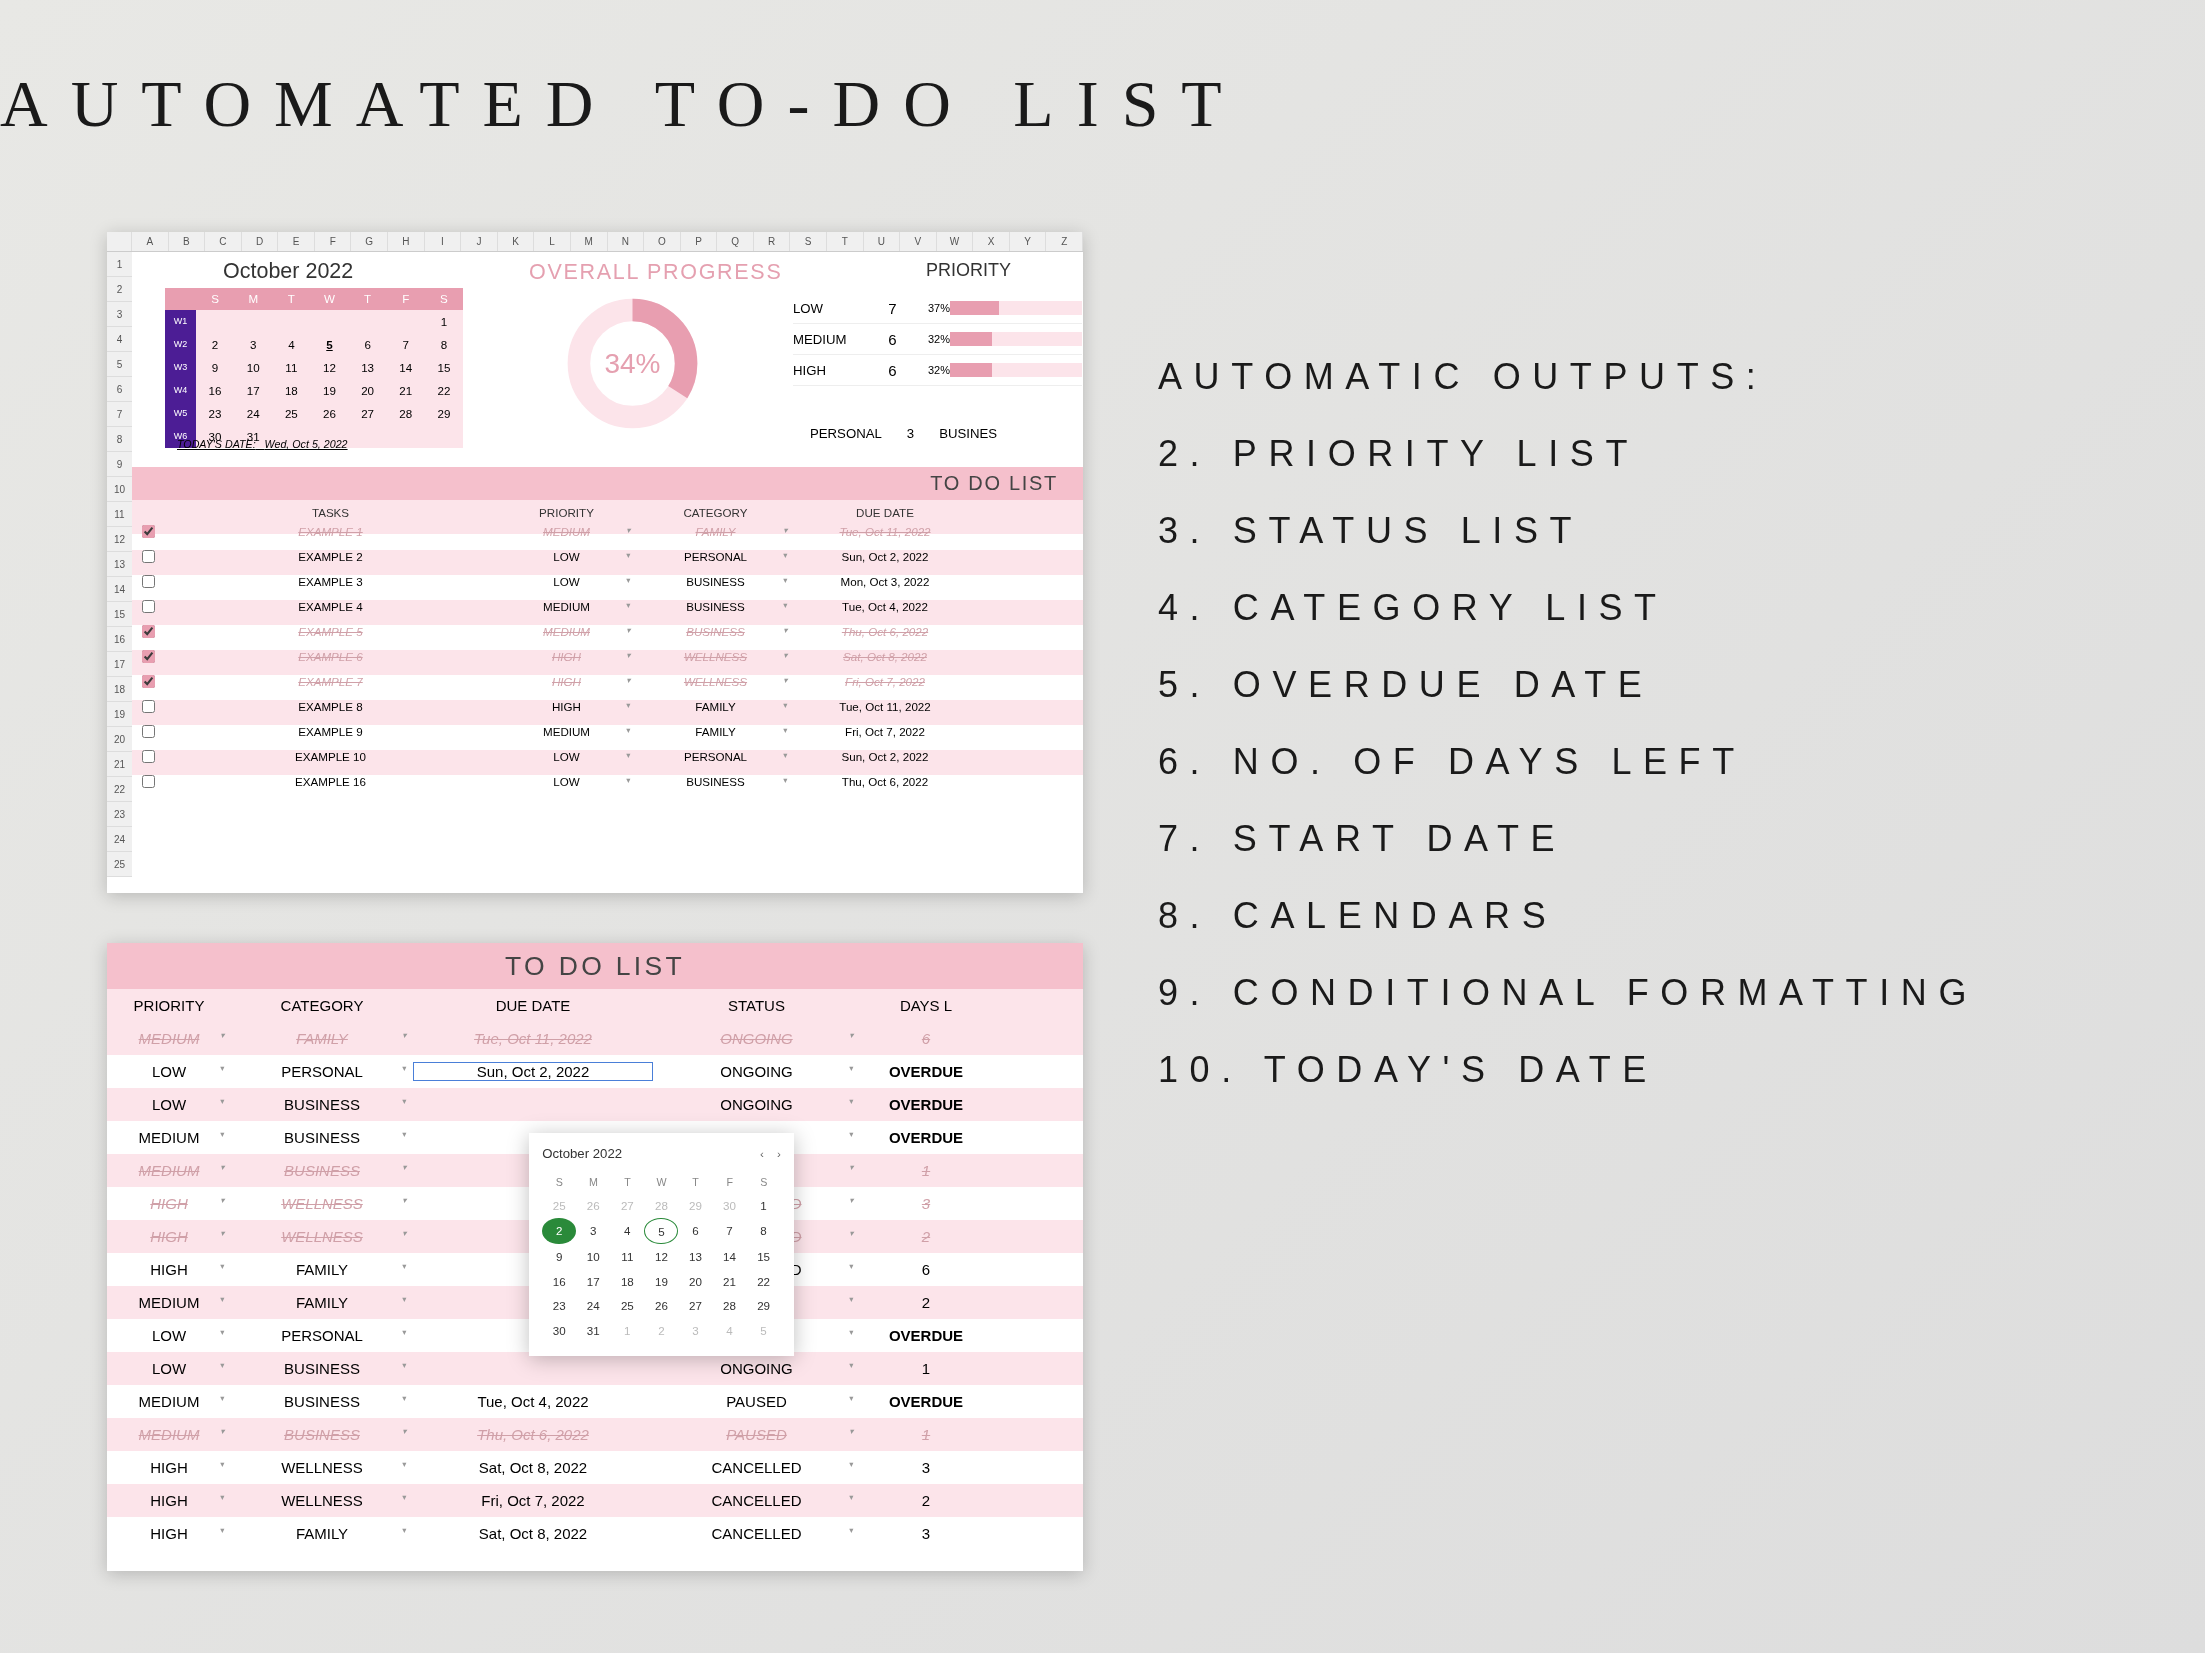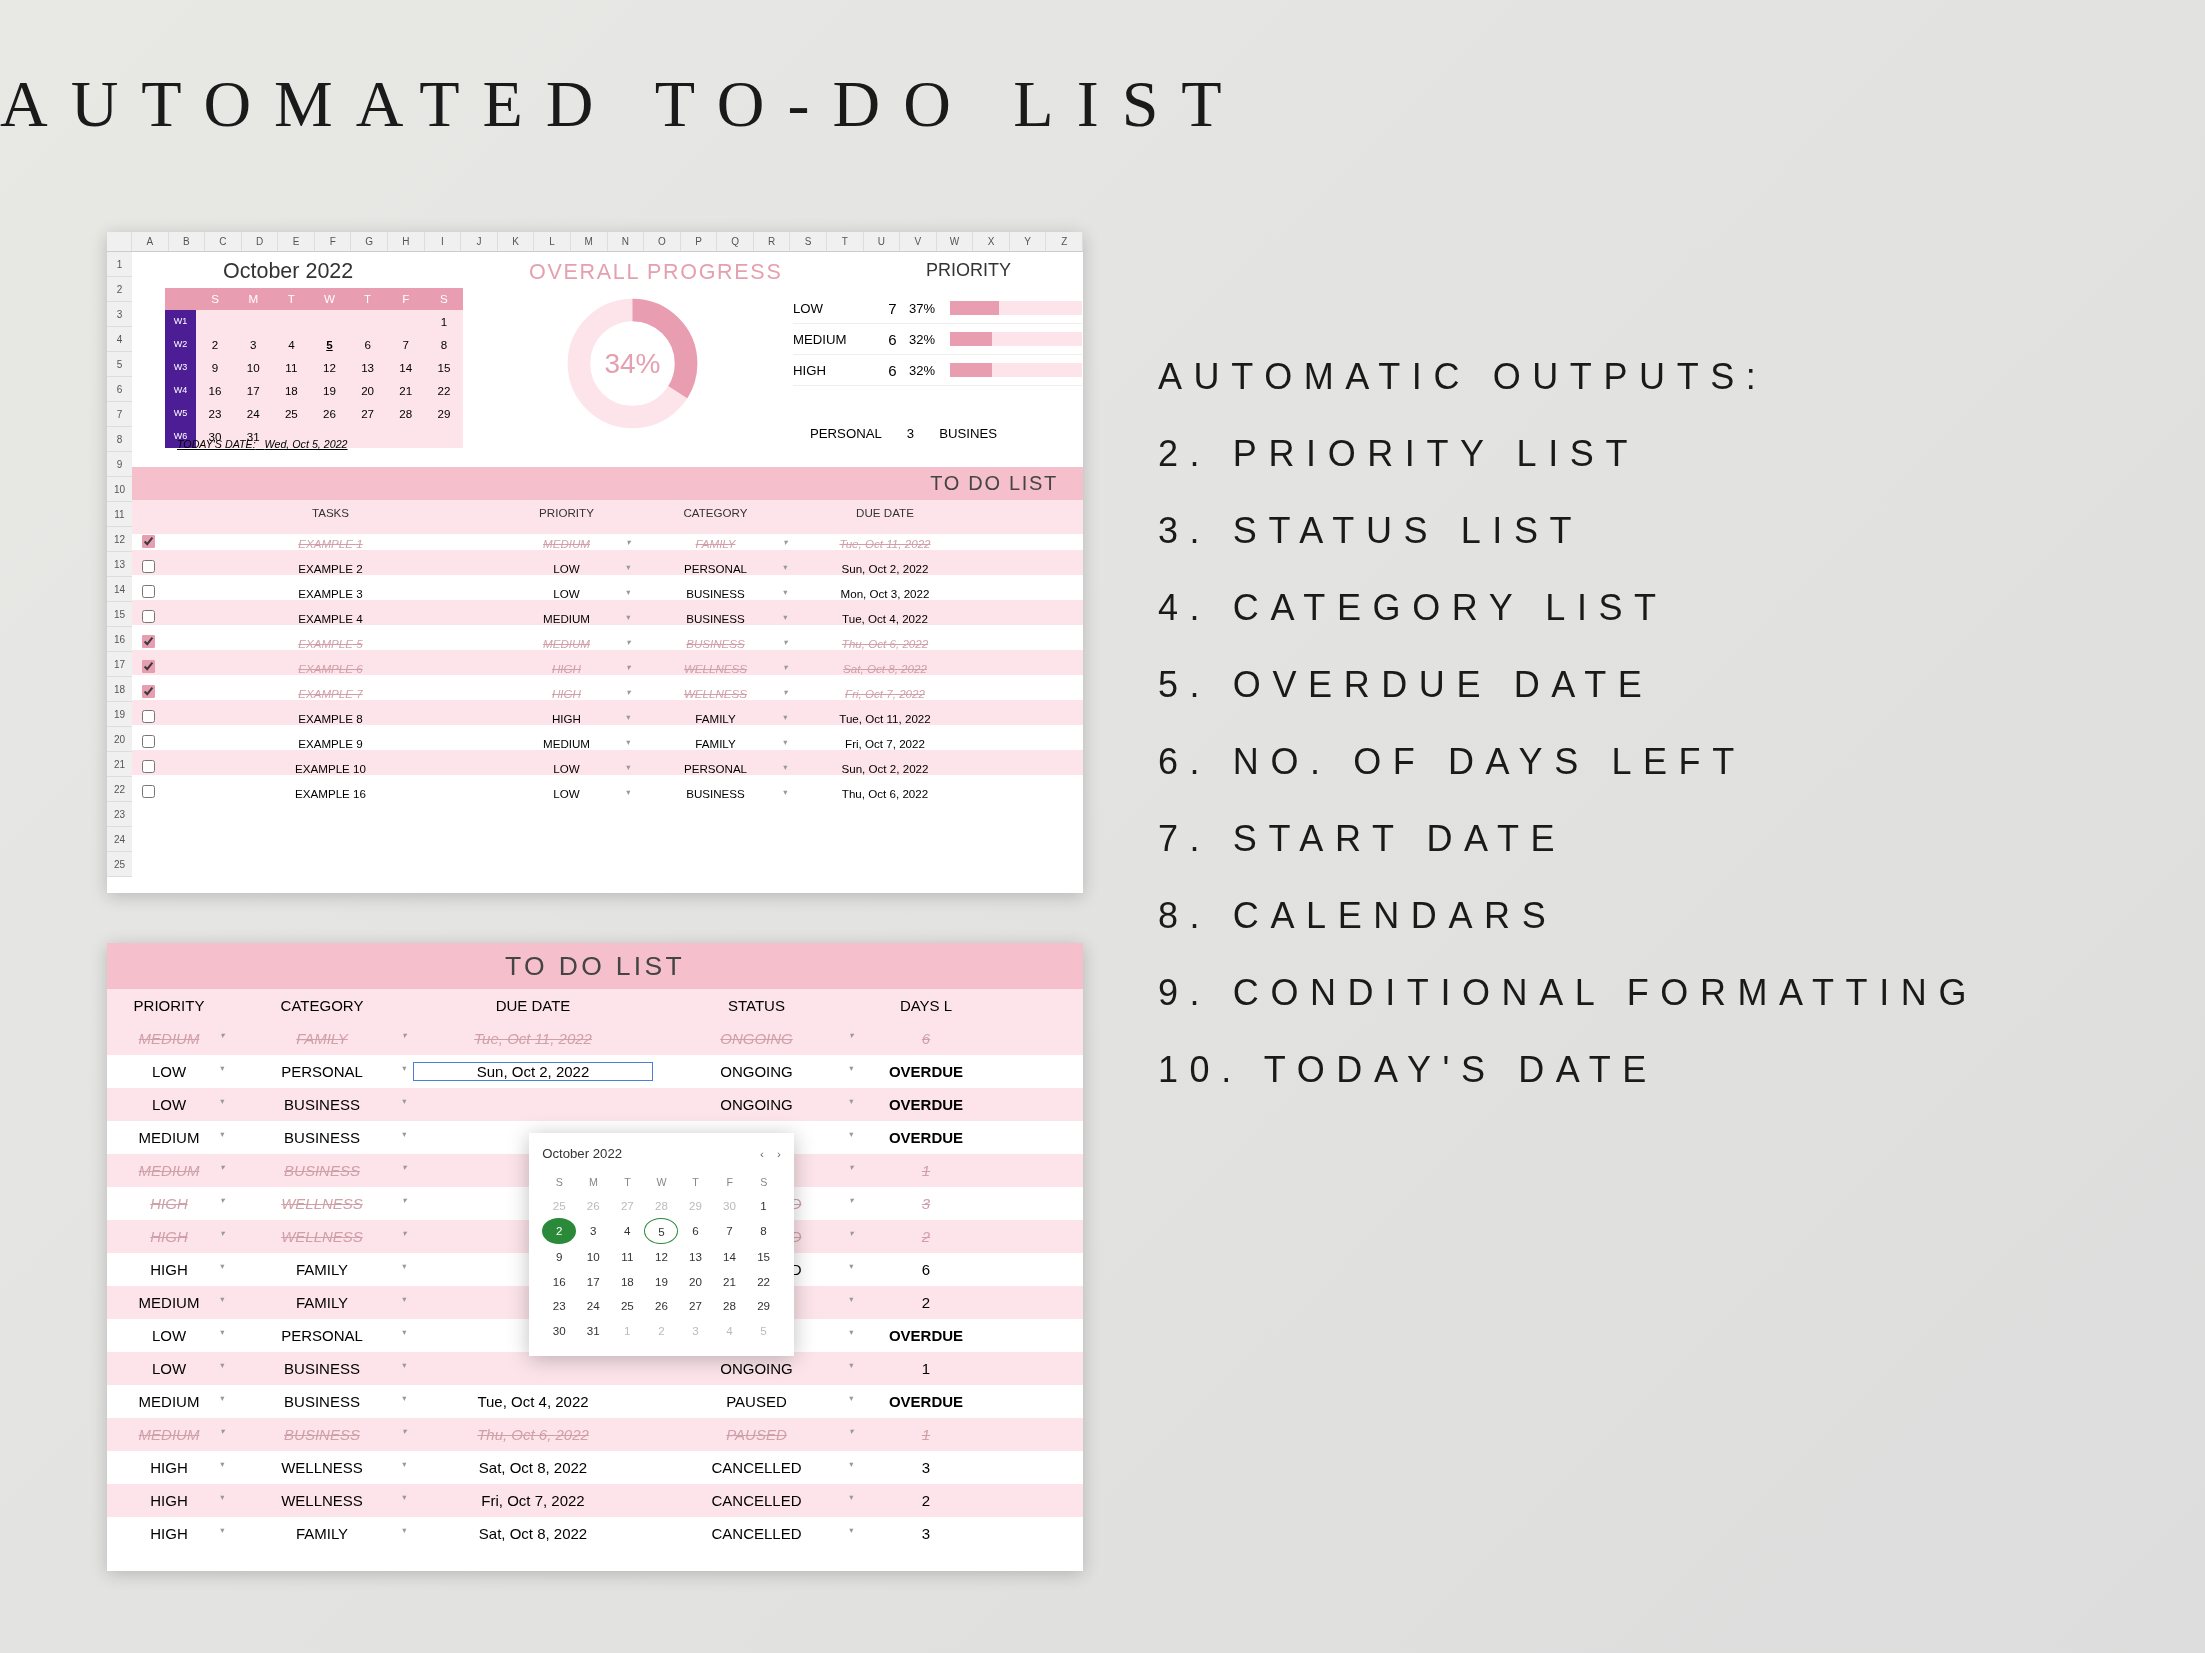--- a/index.html
+++ b/index.html
@@ -26,30 +26,30 @@
 .cal-day{flex:1;text-align:center;font-size:11.6px;line-height:23px;background:#fce4ea}
 .cal-day.today{text-decoration:underline;font-weight:bold}
 .today-line{position:absolute;top:186px;left:45px;font-size:10.7px;font-style:italic;text-decoration:underline}
 .donut{position:absolute;top:41px;left:430px;width:141px;height:141px}
 .donut svg{width:100%;height:100%}
 .donut-pct{position:absolute;top:50%;left:50%;transform:translate(-50%,-50%);font-size:28px;color:#e5a0b0;font-weight:500}
 .prio-tbl{position:absolute;top:41px;left:661px;width:289px}
 .prio-row{display:flex;height:31px;align-items:center;border-bottom:0.8px solid #eee}
 .prio-row .lbl{width:83px;font-size:13.2px}
 .prio-row .cnt{width:33px;text-align:center}
-.prio-row .pct{width:41px;text-align:left;font-size:13px}
+.prio-row .pct{width:41px;text-align:right;font-size:11px}
 .prio-row .bar{flex:1;height:13.2px;background:#fce4ea;position:relative}
 .prio-row .bar-fill{position:absolute;top:0;left:0;height:100%;background:#e89eb0}
 .cat-line{position:absolute;top:174px;left:678px;font-size:13.2px;display:flex;gap:25px}
 .todo-banner{position:absolute;top:215px;left:0;right:0;height:33px;background:#f5c0cc;text-align:right;padding-right:25px;font-size:20px;color:#444;line-height:33px;letter-spacing:1.7px}
 .todo-hdrs{position:absolute;top:248px;left:0;right:0;height:34px;display:flex;background:#fce4ea}
 .todo-hdrs div{text-align:center;font-size:11.6px;line-height:25px;color:#333}
 .ck{width:33px}.tsk{width:331px}.pri{width:141px}.cat{width:157px}.due{width:182px}
 .todo-rows{position:absolute;top:273px;left:0;right:0}
-.trow{display:flex;height:25px;align-items:flex-end;font-size:11.6px}
+.trow{display:flex;height:25px;align-items:flex-start;font-size:11.6px}
 .trow:nth-child(even){background:#fce4ea}
 .trow .ck{width:33px;text-align:center}
 .trow .ck input{accent-color:#e89eb0}
 .trow .tsk{width:331px;text-align:center}
 .trow .pri{width:141px;text-align:center;position:relative}
 .trow .cat{width:157px;text-align:center;position:relative}
 .trow .due{width:182px;text-align:center}
 .trow.done{color:#d0a0a8;text-decoration:line-through;font-style:italic}
 .dd::after{content:'▾';position:absolute;right:6.6px;font-size:8.3px;color:#999}
 .ss2-banner{height:46px;background:#f5c0cc;text-align:center;font-size:26.5px;color:#444;line-height:46px;letter-spacing:3.3px}

